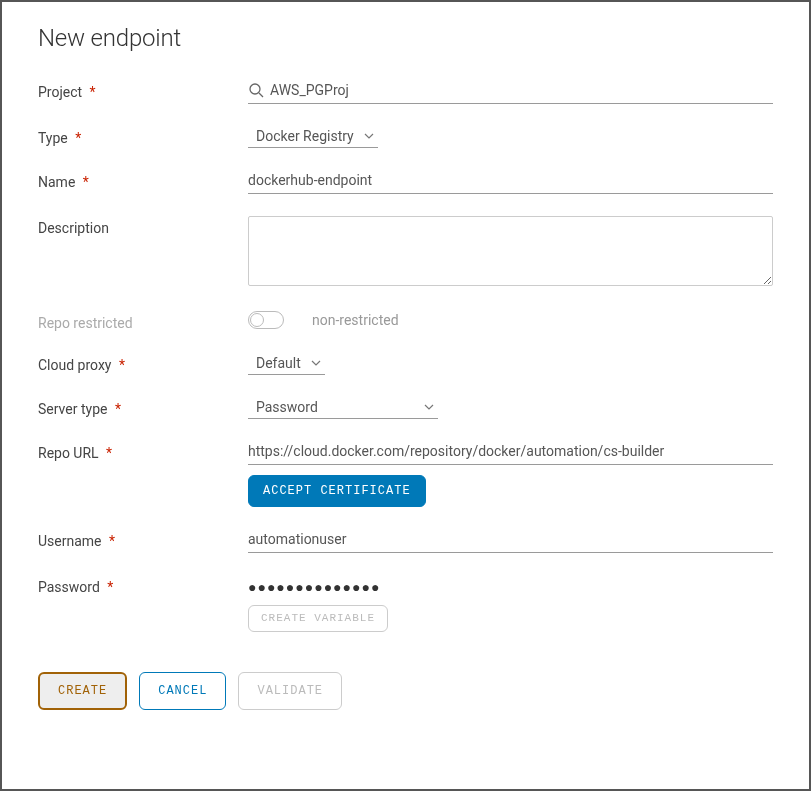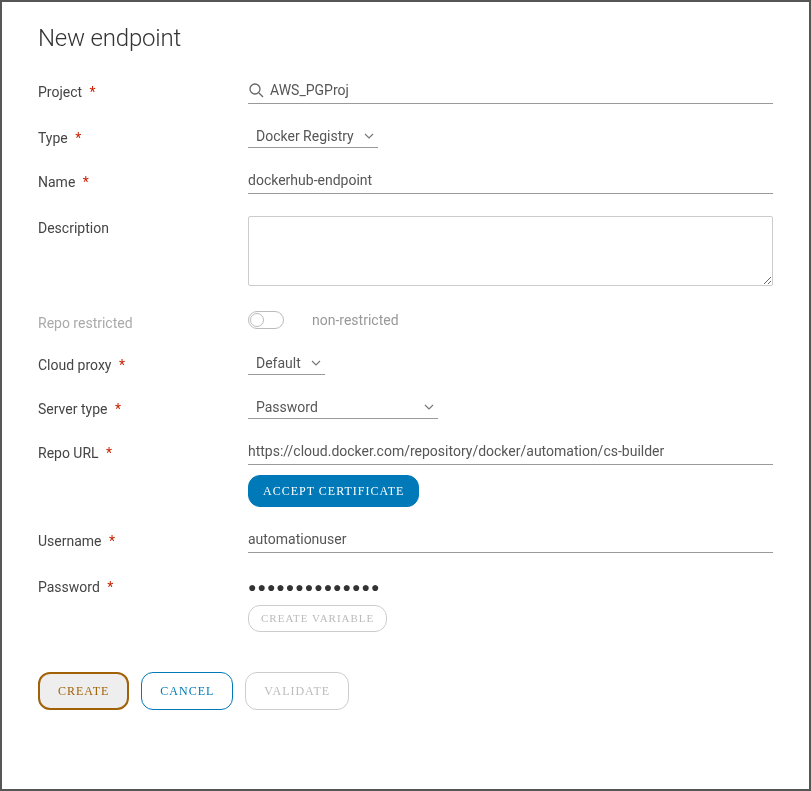--- a/index.html
+++ b/index.html
@@ -131,24 +131,24 @@
     .toggle-label {
       color: #999;
       font-size: 14px;
     }
     .btn {
       display: inline-block;
       padding: 8px 14px;
       font-size: 12px;
       letter-spacing: 1px;
       text-transform: uppercase;
-      border-radius: 12px;
+      border-radius: 6px;
       cursor: pointer;
       border: 1px solid transparent;
-      font-family: Liberation Serif, serif;
+      font-family: Liberation Mono, monospace;
       line-height: 1;
     }
     .btn-primary-solid {
       background: #0079b8;
       color: #fff;
       border-color: #0079b8;
     }
     .btn-disabled-outline {
       background: #fff;
       color: #bbb;

